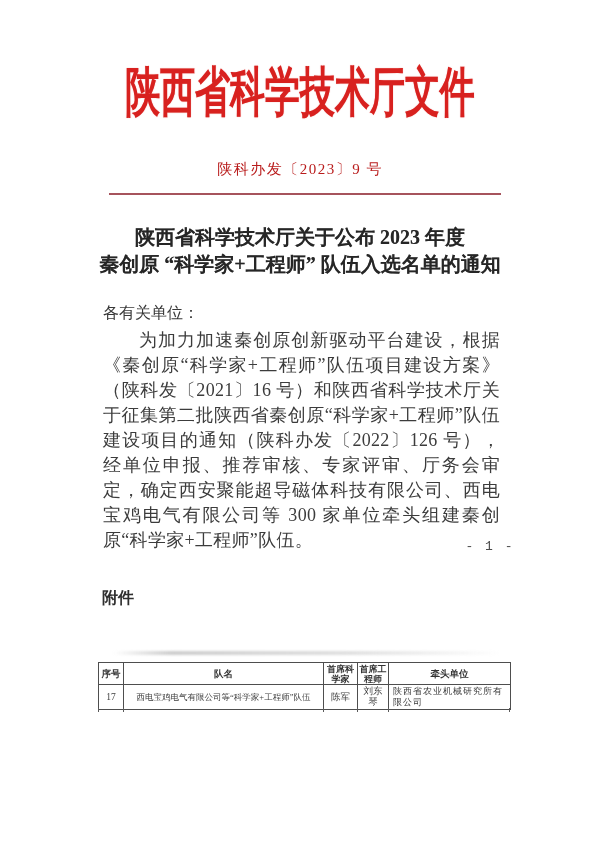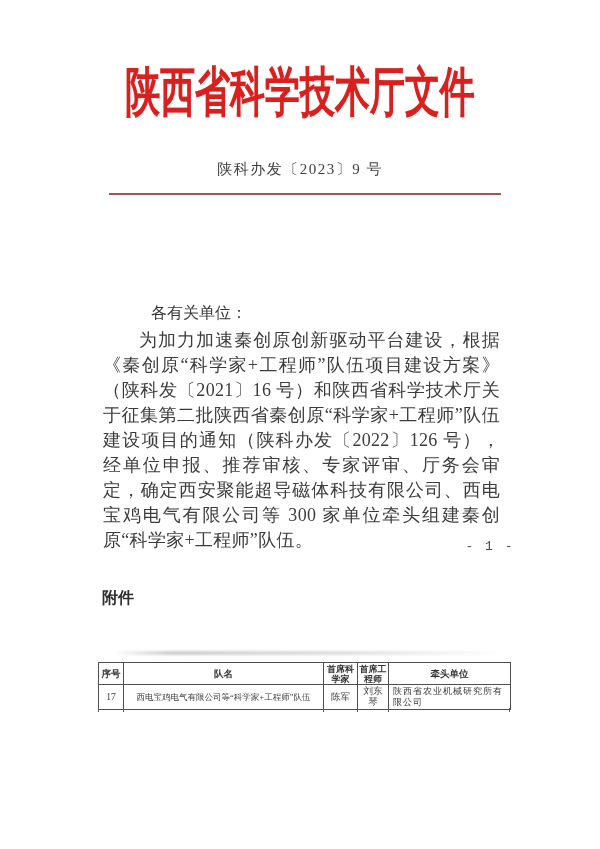--- a/index.html
+++ b/index.html
@@ -31,21 +31,21 @@
   }
 
   
   .doc-number {
     position: absolute;
     top: 160px; left: 0;
     width: 100%;
     text-align: center;
     font-size: 15px;
     letter-spacing: 1.5px;
-    color: #404040;
+    color: #b91c1c;
   }
 
   
   .red-line {
     position: absolute;
     top: 193px; left: 109px;
     width: 392px; height: 2px;
   }
 
   
@@ -59,21 +59,20 @@
     line-height: 27px;
     color: #262626;
     text-shadow: 0 0 0.5px rgba(40,40,40,0.5);
   }
 
   .salutation {
     position: absolute;
     top: 303px; left: 103px;
     font-size: 16px;
     color: #383838;
-    margin-left: 48px;
   }
 
   .body-text {
     position: absolute;
     top: 328px; left: 103px;
     width: 397px;
     font-size: 18px;
     line-height: 25px;
     text-align: justify;
     text-justify: inter-ideograph;
@@ -181,20 +180,24 @@
 <div class="page">
 
   <div class="masthead">
     <span style="color: rgb(216, 33, 31);">陕西省科学技术厅文件</span>
   </div>
 
   <div class="doc-number">陕科办发〔2023〕9 号</div>
 
   <div class="red-line" style="background: rgb(166, 83, 92);"></div>
 
+  <div class="notice-title">
+    <div>陕西省科学技术厅关于公布 2023 年度</div>
+    <div>秦创原 “科学家+工程师” 队伍入选名单的通知</div>
+  </div>
 
   <div class="salutation">各有关单位：</div>
 
   <div class="body-text">为加力加速秦创原创新驱动平台建设，根据《秦创原“科学家+工程师”队伍项目建设方案》（陕科发〔2021〕16 号）和陕西省科学技术厅关于征集第二批陕西省秦创原“科学家+工程师”队伍建设项目的通知（陕科办发〔2022〕126 号），经单位申报、推荐审核、专家评审、厅务会审定，确定西安聚能超导磁体科技有限公司、西电宝鸡电气有限公司等 300 家单位牵头组建秦创原“科学家+工程师”队伍。</div>
 
   <div class="page-number">- 1 -</div>
 
   <div class="attachment-label">附件</div>
 
 

